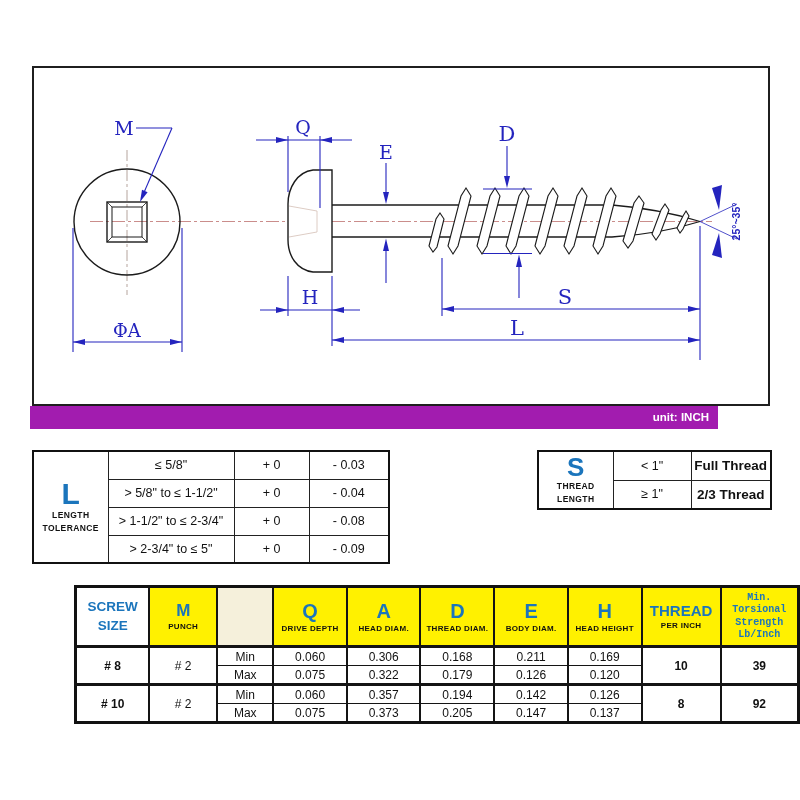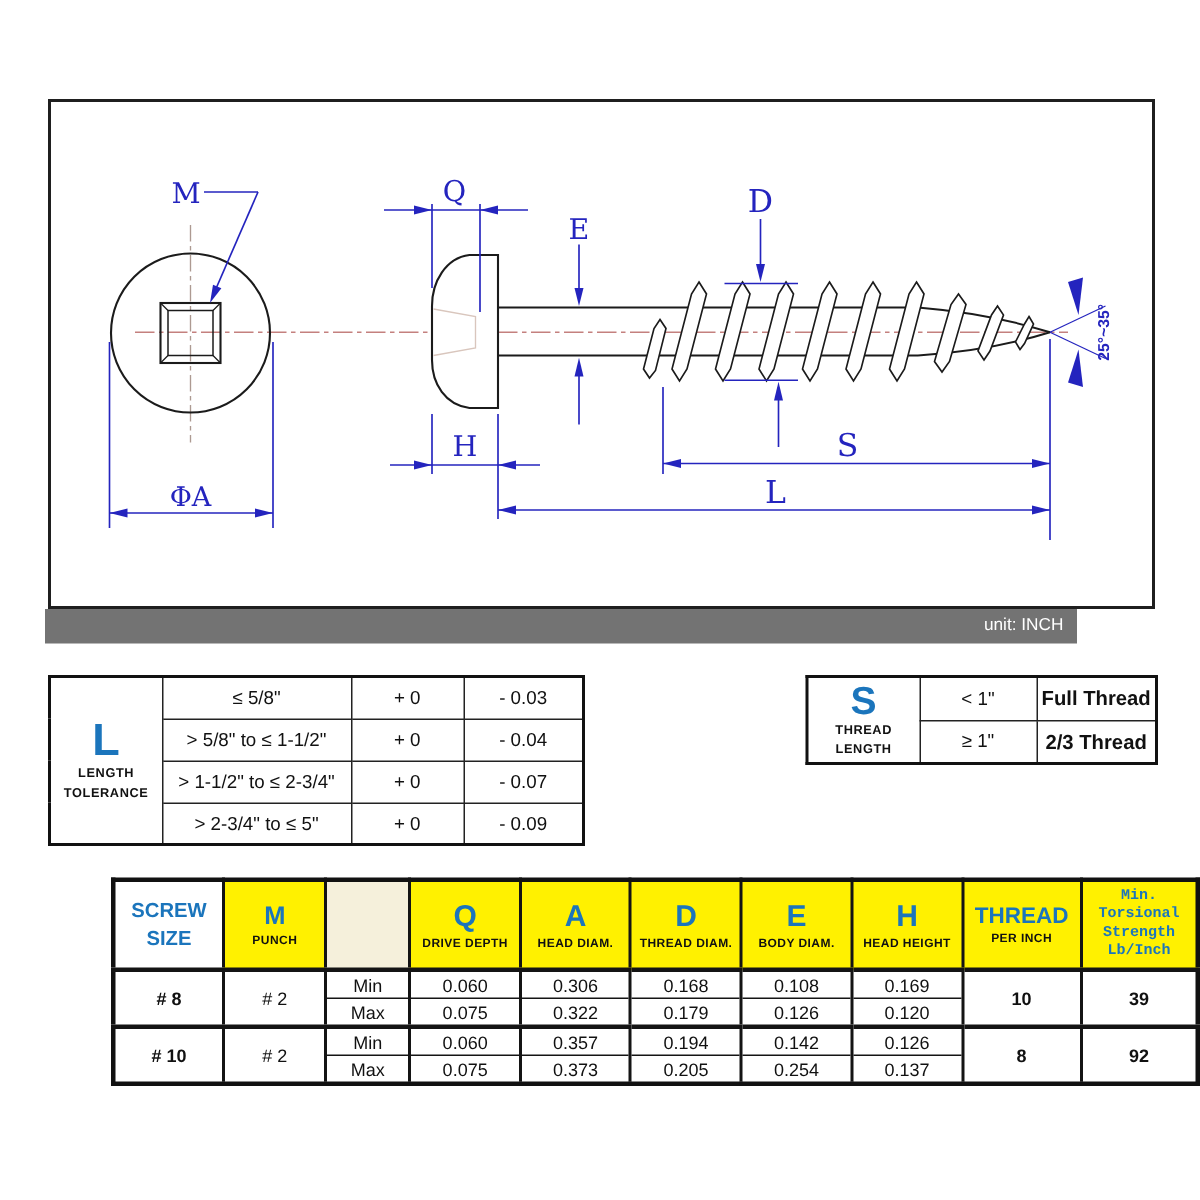--- a/index.html
+++ b/index.html
@@ -1,22 +1,22 @@
 <!DOCTYPE html>
 <html><head>
 <meta charset="utf-8">
 <style>
   html,body{margin:0;padding:0;background:#ffffff;}
   body{width:800px;height:800px;position:relative;font-family:"Liberation Sans",sans-serif;}
   .abs{position:absolute;}
 
   
   #drawing-box{left:32px;top:66px;width:738px;height:340px;border:2px solid #1f1f1f;box-sizing:border-box;background:#fff;}
-  #unit-bar{left:30px;top:406px;width:688px;height:23px;background:#737373;color:#fff;
-    font-size:11.5px;font-weight:normal;text-align:right;line-height:23px;padding-right:9px;box-sizing:border-box;}
+  #unit-bar{left:30px;top:406px;width:688px;height:23px;background:#a21caf;color:#fff;
+    font-size:11.5px;font-weight:bold;text-align:right;line-height:23px;padding-right:9px;box-sizing:border-box;}
 
   
   table{border-collapse:collapse;table-layout:fixed;}
   td,th{text-align:center;vertical-align:middle;padding:0;box-sizing:border-box;color:#111;}
 
   
   #tol-wrap{left:32px;top:450px;}
   #sth-wrap{left:537px;top:450px;}
   .mini{font-size:12.5px;}
   .mini td{border:1.5px solid #222;height:28px;background:#fff;}
@@ -201,21 +201,21 @@
       <td>- 0.03</td>
     </tr>
     <tr>
       <td>&gt; 5/8" to ≤ 1-1/2"</td>
       <td>+ 0</td>
       <td>- 0.04</td>
     </tr>
     <tr>
       <td>&gt; 1-1/2" to ≤ 2-3/4"</td>
       <td>+ 0</td>
-      <td>- 0.07</td>
+      <td>- 0.08</td>
     </tr>
     <tr>
       <td>&gt; 2-3/4" to ≤ 5"</td>
       <td>+ 0</td>
       <td>- 0.09</td>
     </tr>
   </tbody>
     </table>
 </div>
 
@@ -301,21 +301,21 @@
       </th>
     </tr>
 
     <tr>
       <td rowspan="2" class="size-cell"># 8</td>
       <td rowspan="2" class="punch-cell"># 2</td>
       <td class="mm-cell thin-b">Min</td>
       <td class="thin-b">0.060</td>
       <td class="thin-b">0.306</td>
       <td class="thin-b">0.168</td>
-      <td class="thin-b">0.108</td>
+      <td class="thin-b">0.211</td>
       <td class="thin-b">0.169</td>
       <td rowspan="2" class="bignum">10</td>
       <td rowspan="2" class="bignum">39</td>
     </tr>
 
     <tr>
       <td class="mm-cell thin-t">Max</td>
       <td class="thin-t">0.075</td>
       <td class="thin-t">0.322</td>
       <td class="thin-t">0.179</td>
@@ -334,18 +334,18 @@
       <td class="thin-b heavy-t">0.126</td>
       <td rowspan="2" class="bignum heavy-t">8</td>
       <td rowspan="2" class="bignum heavy-t">92</td>
     </tr>
 
     <tr>
       <td class="mm-cell thin-t">Max</td>
       <td class="thin-t">0.075</td>
       <td class="thin-t">0.373</td>
       <td class="thin-t">0.205</td>
-      <td class="thin-t">0.254</td>
+      <td class="thin-t">0.147</td>
       <td class="thin-t">0.137</td>
     </tr>
   </tbody>
     </table>
 </div>
 
 </body></html>

